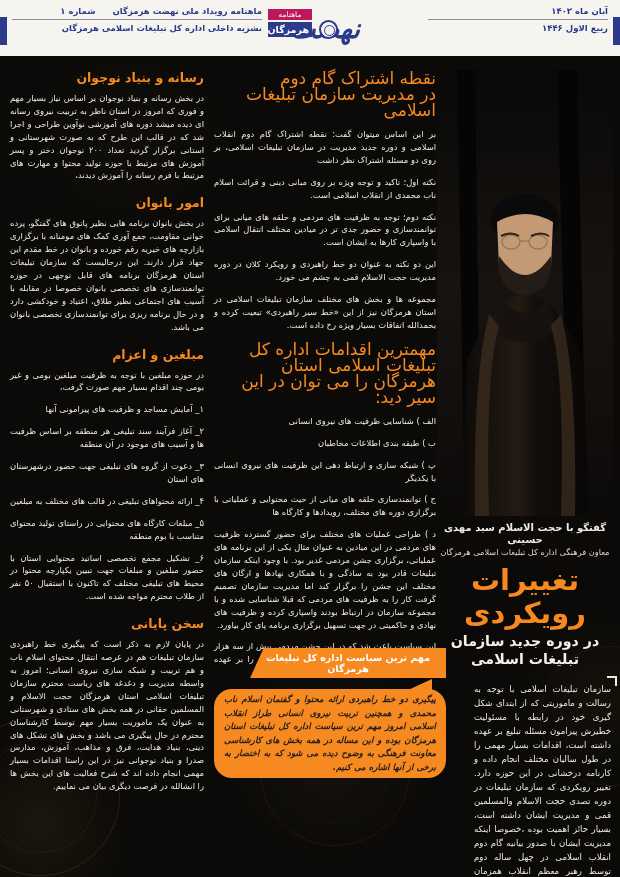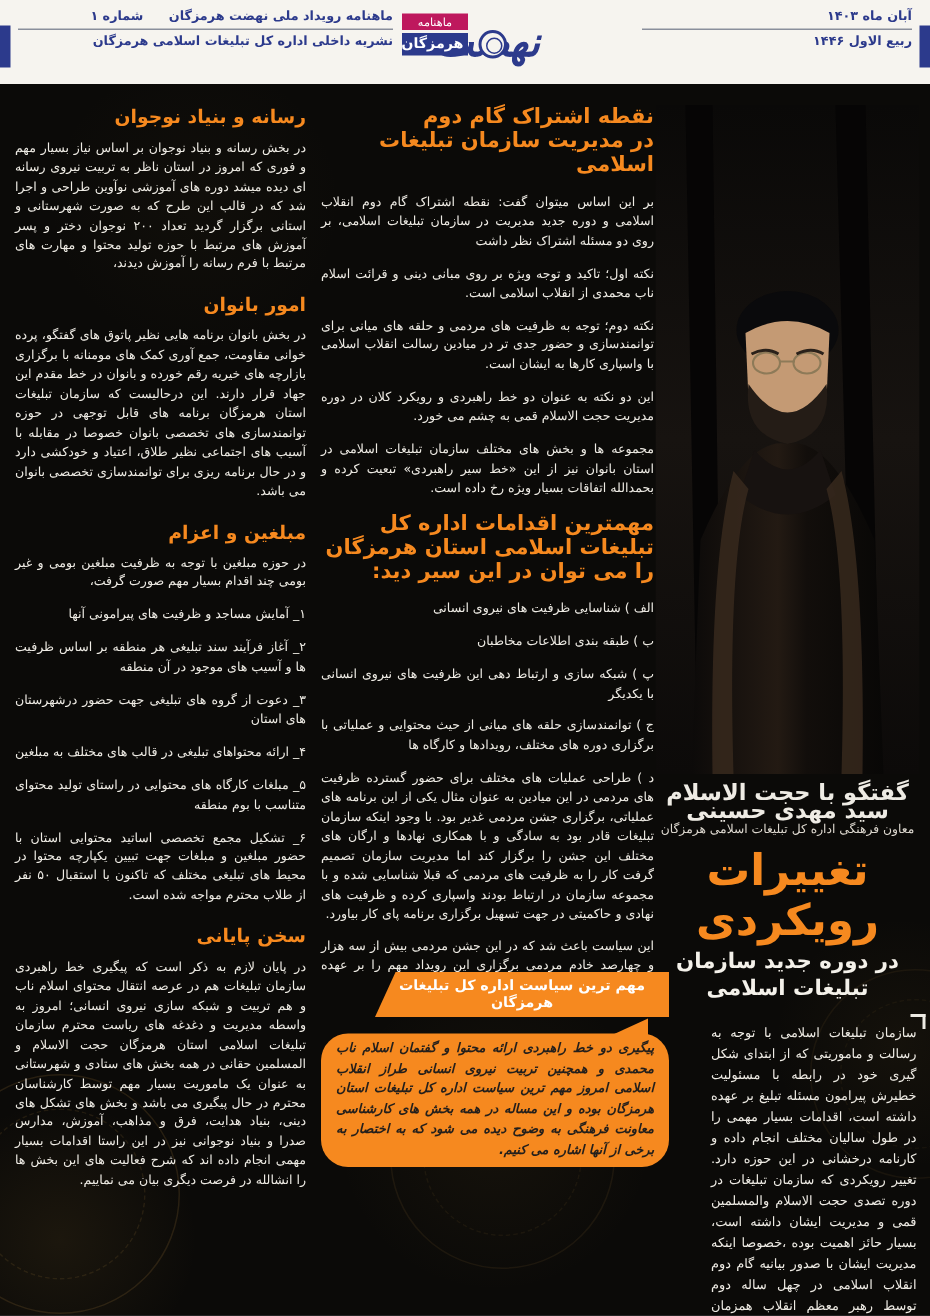--- a/index.html
+++ b/index.html
@@ -37,35 +37,35 @@
 
   .col{position:absolute;direction:rtl;color:#eeebe4;}
   .col p{margin:0 0 9px 0;font-size:8.4px;line-height:12.9px;text-align:justify;}
   .sec-head{color:#f6891f;font-weight:bold;font-size:12.5px;margin:0 0 7px 0;text-align:right;line-height:15px;}
   .listline{font-size:8.4px;line-height:12.9px;text-align:justify;margin:0;}
 
   #col-left{left:10px;top:14px;width:194px;}
   #col-left .sec{margin-bottom:13px;}
 
   #col-mid{left:214px;top:14px;width:222px;}
-  #col-mid .mid-head{color:#f6891f;font-weight:bold;font-size:14px;line-height:16px;margin:0 0 10px 0;}
+  #col-mid .mid-head{color:#f6891f;font-weight:normal;font-size:17px;line-height:16px;margin:0 0 10px 0;}
   #col-mid .acts{margin-top:4px;}
 
   
   #callout{position:absolute;left:214px;top:592px;width:232px;direction:rtl;}
   #callout .tab{position:relative;margin-right:0;margin-left:auto;width:196px;background:#f6891f;color:#fff;
     font-weight:bold;font-size:9.5px;text-align:center;padding:4px 6px;clip-path:polygon(7% 0,100% 0,100% 100%,0 100%);}
   #callout .bubble{position:relative;margin-top:11px;background:#f6891f;border-radius:18px;padding:4px 10px;color:#201c18;font-style:italic;}
   #callout .bubble .tail{position:absolute;top:-10px;right:14px;width:0;height:0;border-bottom:11px solid #f6891f;border-left:24px solid transparent;}
   #callout .bubble p{margin:0;font-size:8.6px;line-height:13.5px;text-align:justify;font-weight:bold;color:#231f1c;}
 
   #col-right{left:437px;top:14px;width:176px;}
   #portrait{position:relative;width:176px;height:446px;}
   #cap{margin-top:6px;text-align:center;}
-  #cap .c1{font-size:15px;font-weight:bold;line-height:12px;}
+  #cap .c1{font-size:10px;font-weight:bold;line-height:12px;}
   #cap .c2{font-size:8.2px;line-height:12px;color:#ddd8cf;}
   #big-title{color:#f6891f;font-weight:bold;font-size:29px;line-height:33px;text-align:center;margin-top:6px;}
   #big-sub{color:#f4f1ea;font-weight:bold;font-size:14.2px;line-height:18px;text-align:center;margin-top:2px;}
   #rc-body{position:relative;margin-top:10px;padding:4px 2px;margin-left:35px;}
   #rc-body p{font-size:8.6px;line-height:14px;text-align:justify;margin:0;}
   .qmark{position:absolute;width:10px;height:10px;}
   .q-open{top:-2px;right:-4px;border-top:2px solid #eeebe4;border-right:2px solid #eeebe4;}
   .q-close{bottom:-2px;left:-4px;border-bottom:2px solid #eeebe4;border-left:2px solid #eeebe4;}
 </style>
 </head>
@@ -132,23 +132,23 @@
       </div>
     </div>
 
     <div class="col" id="col-mid">
       <h3 class="mid-head">
         <span>نقطه اشتراک گام دوم</span><br>
         <span>در مدیریت سازمان تبلیغات اسلامی</span>
       </h3>
       <p>بر این اساس میتوان گفت: نقطه اشتراک گام دوم انقلاب اسلامی و دوره جدید مدیریت در سازمان تبلیغات اسلامی، بر روی دو مسئله اشتراک نظر داشت</p>
       <p>نکته اول؛ تاکید و توجه ویژه بر روی مبانی دینی و قرائت اسلام ناب محمدی از انقلاب اسلامی است.</p>
-      <p>نکته دوم؛ توجه به ظرفیت های مردمی و حلقه های میانی برای توانمندسازی و حضور جدی تر در میادین رسالت انقلاب اسلامی با واسپاری کارها به ایشان است.</p>
+      <p>نکته دوم؛ توجه به ظرفیت های مردمی و حلقه های میانی برای توانمندسازی و حضور جدی تر در میادین مختلف انتقال اسلامی با واسپاری کارها به ایشان است.</p>
       <p>این دو نکته به عنوان دو خط راهبردی و رویکرد کلان در دوره مدیریت حجت الاسلام قمی به چشم می خورد.</p>
-      <p>مجموعه ها و بخش های مختلف سازمان تبلیغات اسلامی در استان بانوان نیز از این «خط سیر راهبردی» تبعیت کرده و بحمدالله اتفاقات بسیار ویژه رخ داده است.</p>
+      <p>مجموعه ها و بخش های مختلف سازمان تبلیغات اسلامی در استان هرمزگان نیز از این «خط سیر راهبردی» تبعیت کرده و بحمدالله اتفاقات بسیار ویژه رخ داده است.</p>
       <h3 class="mid-head acts">مهمترین اقدامات اداره کل تبلیغات اسلامی استان هرمزگان را می توان در این سیر دید:</h3>
       <p class="listline">الف ) شناسایی ظرفیت های نیروی انسانی</p>
       <p class="listline">ب ) طبقه بندی اطلاعات مخاطبان</p>
       <p class="listline">پ ) شبکه سازی و ارتباط دهی این ظرفیت های نیروی انسانی با یکدیگر</p>
       <p class="listline" style="margin-bottom:9px">ج ) توانمندسازی حلقه های میانی از حیث محتوایی و عملیاتی با برگزاری دوره های مختلف، رویدادها و کارگاه ها</p>
       <p>د ) طراحی عملیات های مختلف برای حضور گسترده ظرفیت های مردمی در این میادین به عنوان مثال یکی از این برنامه های عملیاتی، برگزاری جشن مردمی غدیر بود. با وجود اینکه سازمان تبلیغات قادر بود به سادگی و با همکاری نهادها و ارگان های مختلف این جشن را برگزار کند اما مدیریت سازمان تصمیم گرفت کار را به ظرفیت های مردمی که قبلا شناسایی شده و با مجموعه سازمان در ارتباط بودند واسپاری کرده و ظرفیت های نهادی و حاکمیتی در جهت تسهیل برگزاری برنامه پای کار بیاورد.</p>
       <p>این سیاست باعث شد که در این جشن مردمی بیش از سه هزار و چهارصد خادم مردمی برگزاری این رویداد مهم را بر عهده گرفته و برنامه با کیفیت حداکثری برگزار شود.</p>
     </div>
 
     <div id="callout">

